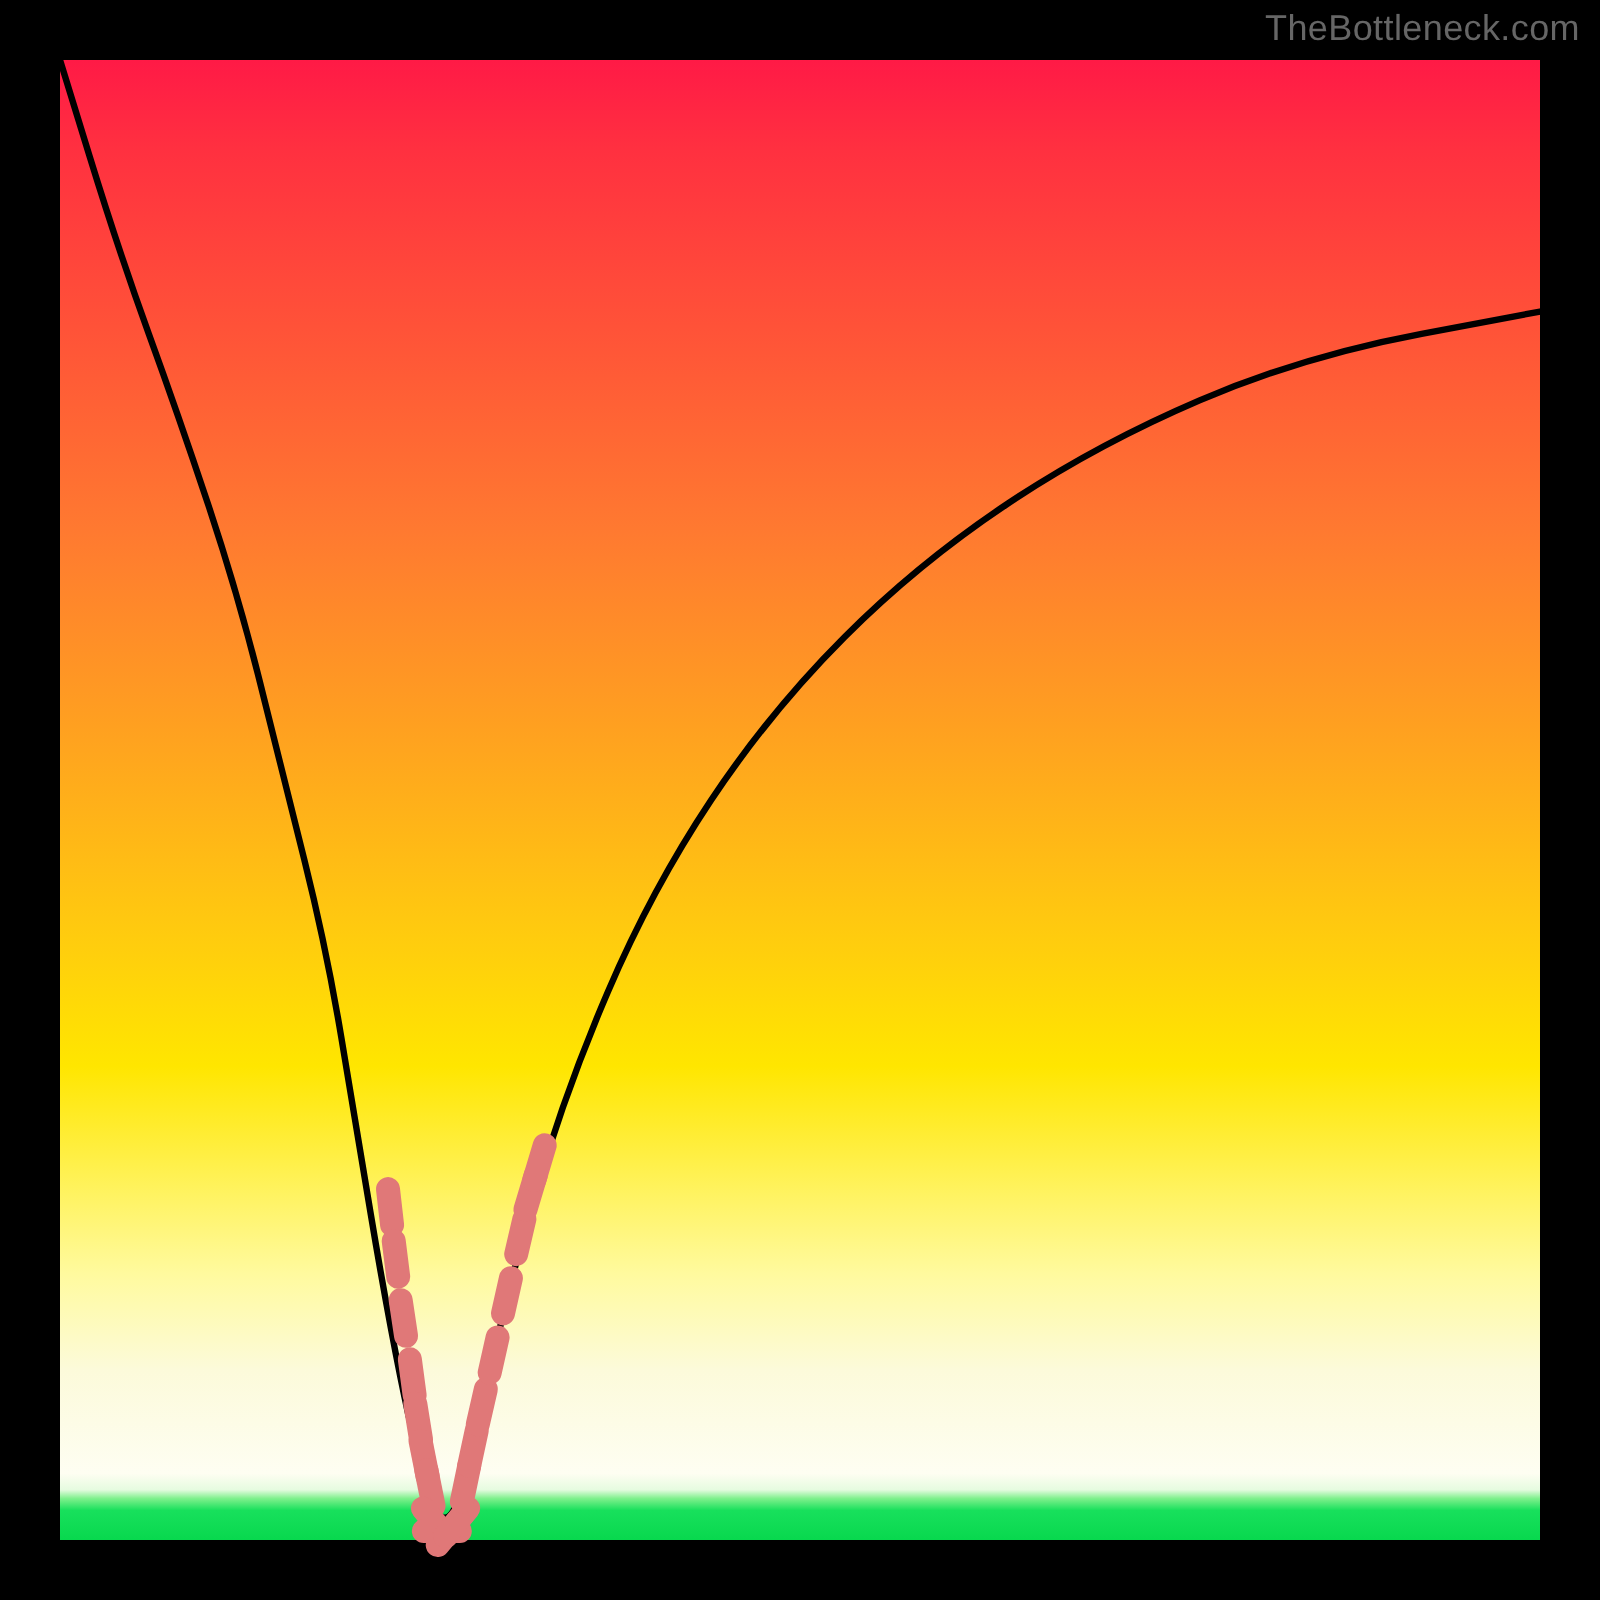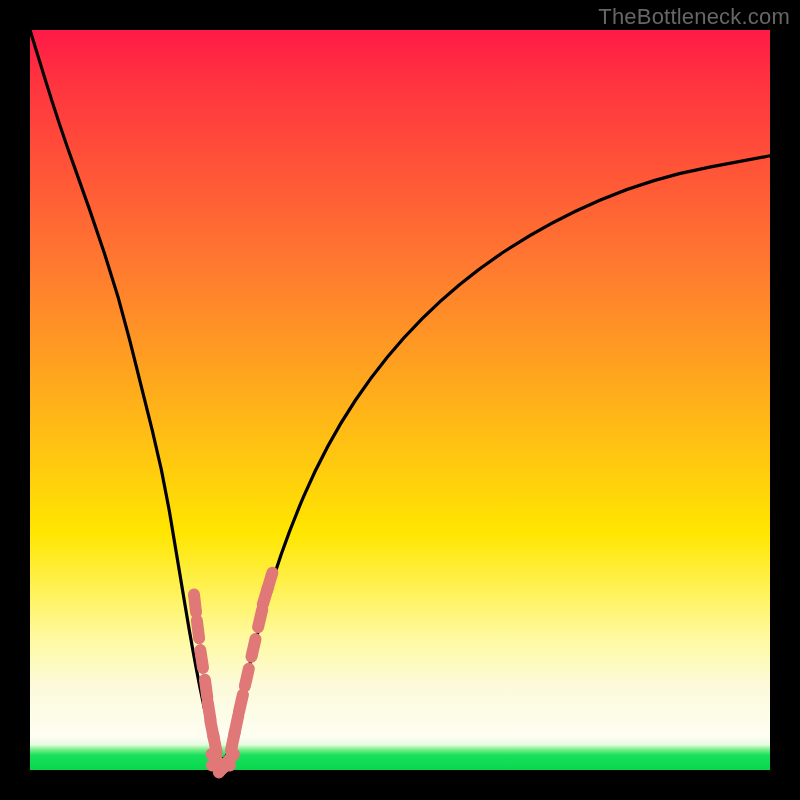--- a/index.html
+++ b/index.html
@@ -49,21 +49,21 @@
     top: 0;
     width: 740px;
     height: 740px;
     overflow: visible;
   }
   .watermark {
     position: absolute;
     top: 4px;
     right: 10px;
     color: #666;
-    font-size: 22px;
+    font-size: 18px;
     font-weight: 500;
     letter-spacing: 0.2px;
     margin-left: 48px;
   }
 </style>
 </head>
 <body>
 
 <div class="frame">
   <div class="watermark">TheBottleneck.com</div>

